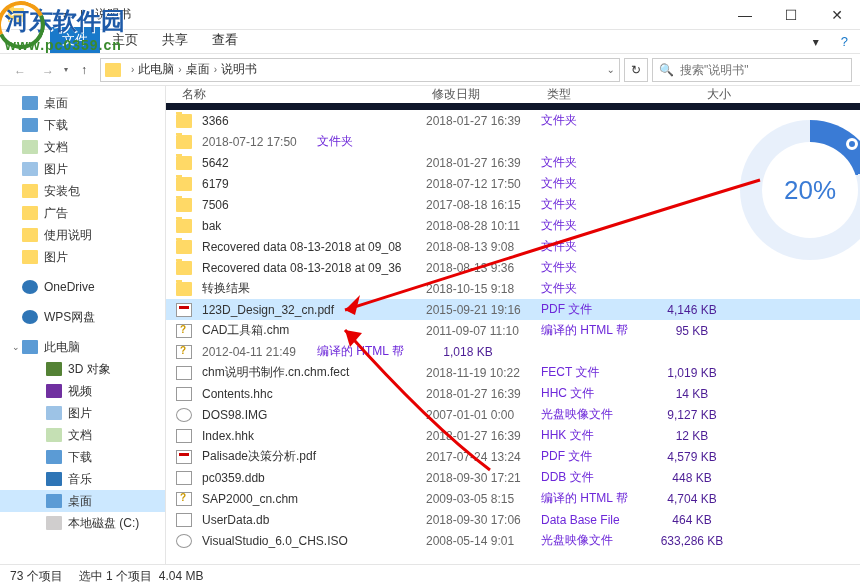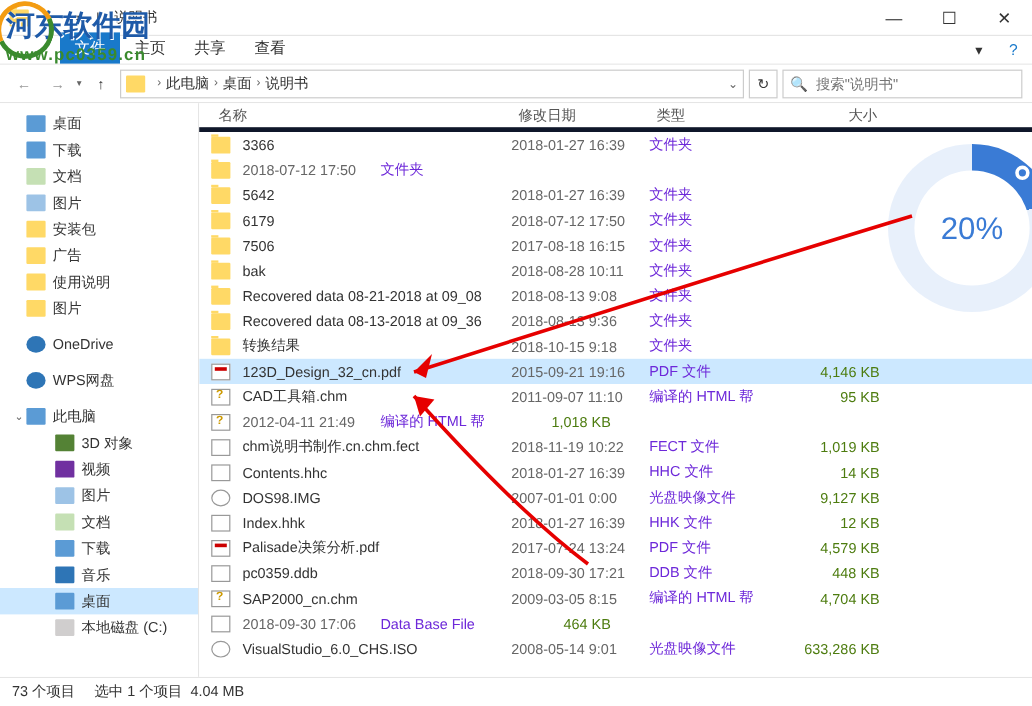--- a/index.html
+++ b/index.html
@@ -41,21 +41,21 @@
 .tree-icon.pic{background:#9dc3e6;border-radius:1px}
 .tree-icon.cloud{background:#2e75b6;border-radius:50%}
 .tree-icon.pc{background:#5b9bd5;border-radius:1px}
 .tree-icon.obj3d{background:#548235;border-radius:1px}
 .tree-icon.video{background:#7030a0;border-radius:1px}
 .tree-icon.music{background:#2e75b6;border-radius:1px}
 .tree-icon.disk{background:#d0cece;border-radius:1px}
 .tree-expand{width:10px;font-size:9px;color:#666}
 .tree-spacer{height:8px}
 .content{flex:1;display:flex;flex-direction:column;background:#fff}
-.col-headers{display:flex;height:24px;border-bottom:4px solid #0f172a;align-items:center;padding-left:10px}
+.col-headers{display:flex;height:24px;border-bottom:7px solid #0f172a;align-items:center;padding-left:10px}
 .col-h{color:#555;padding-left:6px}
 .col-name{width:250px}
 .col-date{width:115px}
 .col-type{width:110px}
 .col-size{width:100px;text-align:right;padding-right:20px}
 .file-list{flex:1;overflow-y:auto}
 .file-row{display:flex;height:21px;align-items:center;padding-left:10px}
 .file-row.selected{background:#cce8ff}
 .file-icon-cell{width:26px;display:flex;align-items:center}
 .file-icon{width:16px;height:14px}
@@ -63,21 +63,21 @@
 .file-icon.folder:before{content:"";position:absolute;top:-2px;left:0;width:6px;height:2px;background:#ffd966}
 .file-icon.pdf{background:#fff;border:1px solid #999;position:relative}
 .file-icon.pdf:after{content:"";position:absolute;top:2px;left:2px;right:2px;height:3px;background:#c00}
 .file-icon.chm{background:#fff;border:1px solid #999;position:relative}
 .file-icon.chm:after{content:"?";position:absolute;top:-1px;left:3px;font-size:10px;color:#c90;font-weight:bold}
 .file-icon.generic{background:#fff;border:1px solid #999}
 .file-icon.iso{background:#fff;border:1px solid #999;border-radius:50%}
 .fname{width:224px;white-space:nowrap;overflow:hidden}
 .fdate{width:115px;color:#666}
 .ftype{width:110px;color:#6d28d9}
-.fsize{width:102px;text-align:right;color:#4d7c0f;padding-right:20px}
+.fsize{width:102px;text-align:center;color:#4c1d95;padding-right:20px}
 .statusbar{height:24px;border-top:1px solid #e5e5e5;display:flex;align-items:center;padding:0 10px;font-size:11px;color:#555;gap:16px}
 .logo-overlay{position:absolute;top:5px;left:5px;z-index:10;font-weight:bold}
 .logo-overlay .name{font-size:24px;color:#1e5aa8;text-shadow:1px 1px 0 #fff}
 .logo-overlay .url{font-size:14px;color:#3a8a2e;letter-spacing:1px}
 .logo-circle{position:absolute;width:48px;height:48px;border:4px solid #3a8a2e;border-radius:50%;top:-4px;left:-8px;border-left-color:#f39c12;border-top-color:#f39c12;transform:rotate(20deg)}
 .donut{position:absolute;top:120px;right:-20px;width:140px;height:140px}
 .donut-ring{width:140px;height:140px;border-radius:50%;background:conic-gradient(#3a7bd5 0deg 72deg,#e8f0fb 72deg 360deg);display:flex;align-items:center;justify-content:center;position:relative}
 .donut-hole{width:96px;height:96px;background:#fff;border-radius:50%;display:flex;align-items:center;justify-content:center;font-size:26px;color:#3a7bd5}
 .donut-dot{position:absolute;width:12px;height:12px;background:#3a7bd5;border:3px solid #fff;border-radius:50%;top:18px;right:22px}
 .arrow{position:absolute;z-index:5;pointer-events:none}
@@ -294,21 +294,21 @@
           </div>
           <div class="fname">bak</div>
           <div class="fdate">2018-08-28 10:11</div>
           <div class="ftype">文件夹</div>
           <div class="fsize"></div>
         </div>
         <div class="file-row">
           <div class="file-icon-cell">
             <div class="file-icon folder"></div>
           </div>
-          <div class="fname">Recovered data 08-21-2018 at 09_08</div>
+          <div class="fname">Recovered data 08-13-2018 at 09_08</div>
           <div class="fdate">2018-08-13 9:08</div>
           <div class="ftype">文件夹</div>
           <div class="fsize"></div>
         </div>
         <div class="file-row">
           <div class="file-icon-cell">
             <div class="file-icon folder"></div>
           </div>
           <div class="fname">Recovered data 08-13-2018 at 09_36</div>
           <div class="fdate">2018-08-13 9:36</div>
@@ -410,20 +410,21 @@
           </div>
           <div class="fname">SAP2000_cn.chm</div>
           <div class="fdate">2009-03-05 8:15</div>
           <div class="ftype">编译的 HTML 帮</div>
           <div class="fsize">4,704 KB</div>
         </div>
         <div class="file-row">
           <div class="file-icon-cell">
             <div class="file-icon generic"></div>
           </div>
+          <div class="fname">UserData.db</div>
           <div class="fdate">2018-09-30 17:06</div>
           <div class="ftype">Data Base File</div>
           <div class="fsize">464 KB</div>
         </div>
         <div class="file-row">
           <div class="file-icon-cell">
             <div class="file-icon iso"></div>
           </div>
           <div class="fname">VisualStudio_6.0_CHS.ISO</div>
           <div class="fdate">2008-05-14 9:01</div>

